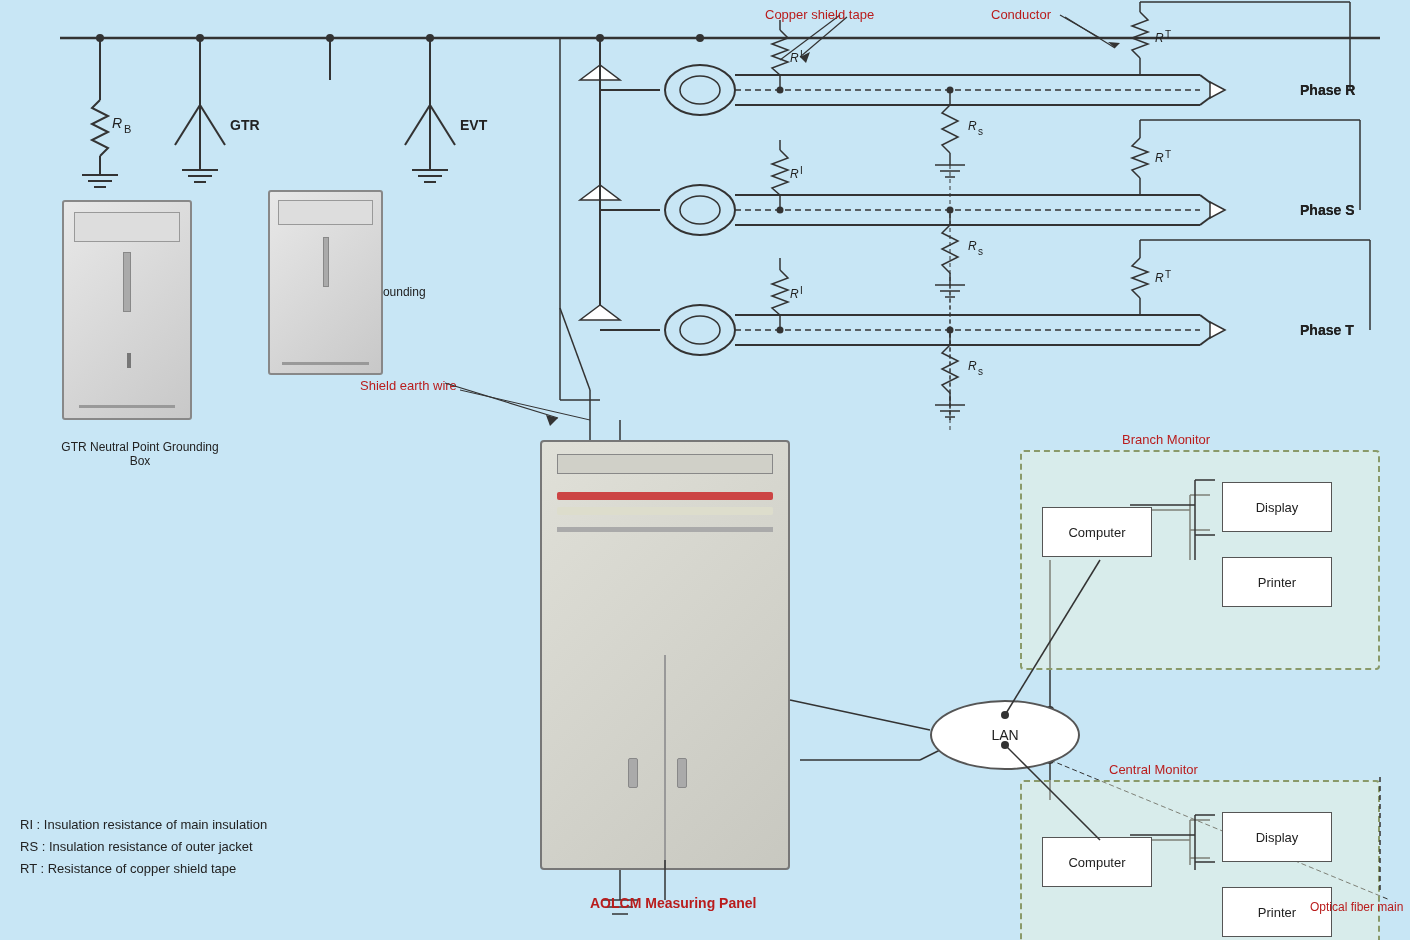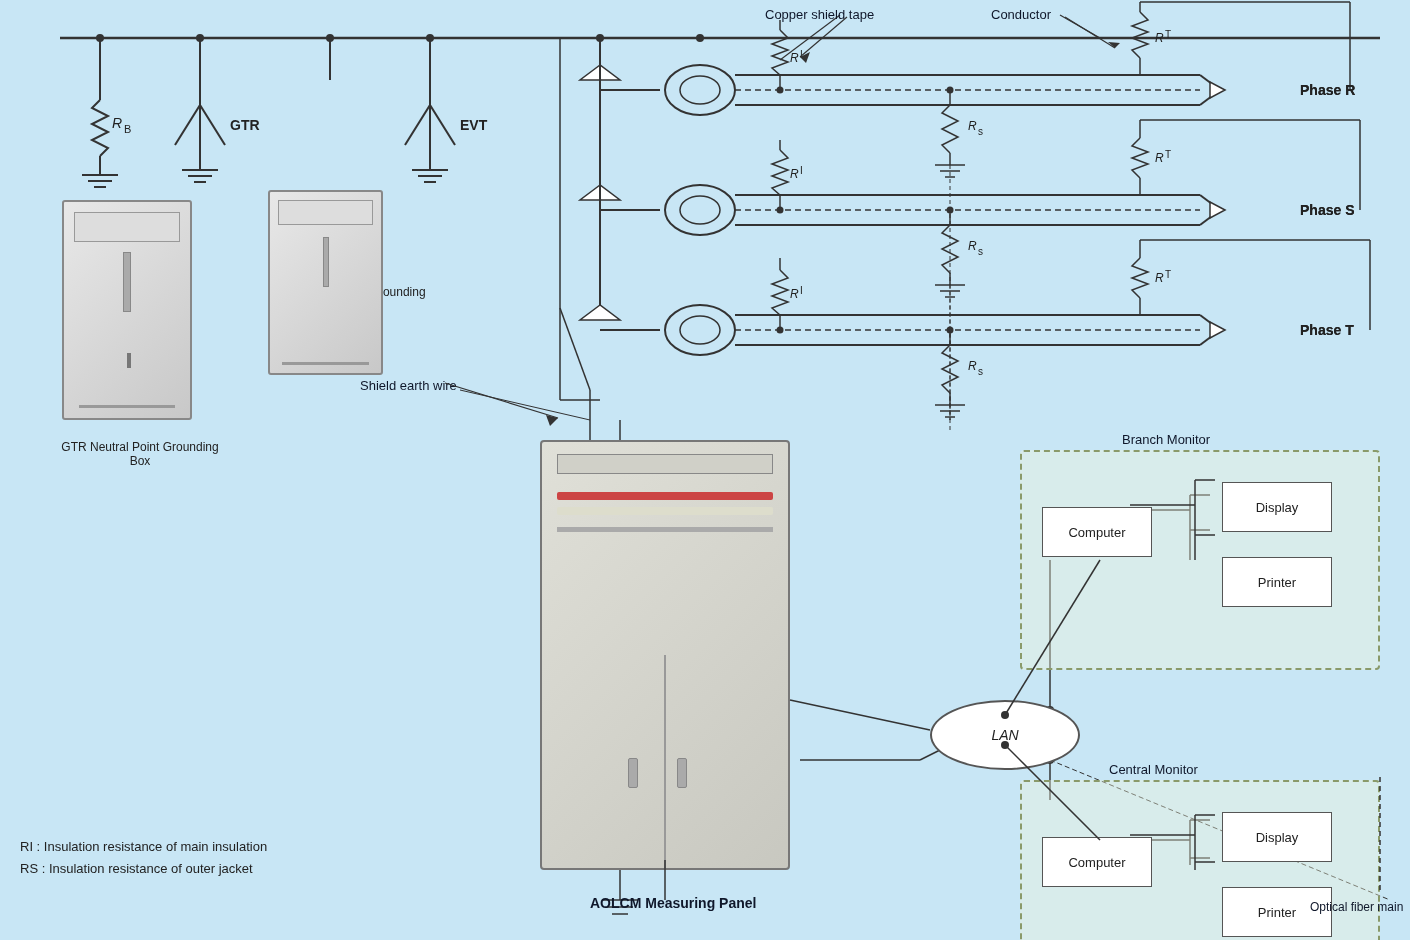--- a/index.html
+++ b/index.html
@@ -19,21 +19,21 @@
     }
     svg.main-diagram {
       position: absolute;
       top: 0; left: 0;
       width: 1410px;
       height: 940px;
     }
     .label {
       position: absolute;
       font-size: 13px;
-      color: #0f172a;
+      color: #b91c1c;
     }
     .legend {
       position: absolute;
       bottom: 60px;
       left: 20px;
       font-size: 13px;
       line-height: 1.7;
       color: #222;
     }
     .phase-label {
@@ -359,37 +359,38 @@
   <div class="dashed-box" style="left:1020px; top:450px; width:360px; height:220px;padding-left:19px;">
     <div class="label" style="left:100px; top:-20px; font-size:13px;">Branch Monitor</div>
 
     <div class="component-box" style="left:20px; top:55px; width:110px; height:50px;">Computer</div>
 
     <div class="component-box" style="left:200px; top:30px; width:110px; height:50px;">Display</div>
 
     <div class="component-box" style="left:200px; top:105px; width:110px; height:50px;">Printer</div>
   </div>
 
-  <div class="oval" style="left:930px; top:700px; width:150px; height:70px;font-style:italic;">LAN</div>
+  <div class="oval" style="left:930px; top:700px; width:150px; height:70px;">LAN</div>
 
   <div class="dashed-box" style="left:1020px; top:780px; width:360px; height:220px;">
     <div class="label" style="left:87px; top:-20px; font-size:13px;">Central Monitor</div>
 
     <div class="component-box" style="left:20px; top:55px; width:110px; height:50px;">Computer</div>
 
     <div class="component-box" style="left:200px; top:30px; width:110px; height:50px;">Display</div>
 
     <div class="component-box" style="left:200px; top:105px; width:110px; height:50px;">Printer</div>
   </div>
 
   <div class="label" style="left:1310px; top:900px; font-size:12px;">Optical fiber main</div>
 
   <div class="legend">
     <div>RI  : Insulation resistance of main insulation</div>
     <div>RS : Insulation resistance of outer jacket</div>
+    <div>RT : Resistance of copper shield tape</div>
   </div>
 
   <svg style="position:absolute;top:0;left:0;width:1410px;height:940px;pointer-events:none;">
 
     <line x1="665" y1="860" x2="665" y2="900" stroke="#333" stroke-width="1.5"></line>
 
     <line x1="1130" y1="505" x2="1195" y2="505" stroke="#333" stroke-width="1.5"></line>
     <line x1="1195" y1="480" x2="1195" y2="560" stroke="#333" stroke-width="1.5"></line>
     <line x1="1195" y1="480" x2="1215" y2="480" stroke="#333" stroke-width="1.5"></line>
     <line x1="1195" y1="535" x2="1215" y2="535" stroke="#333" stroke-width="1.5"></line>

